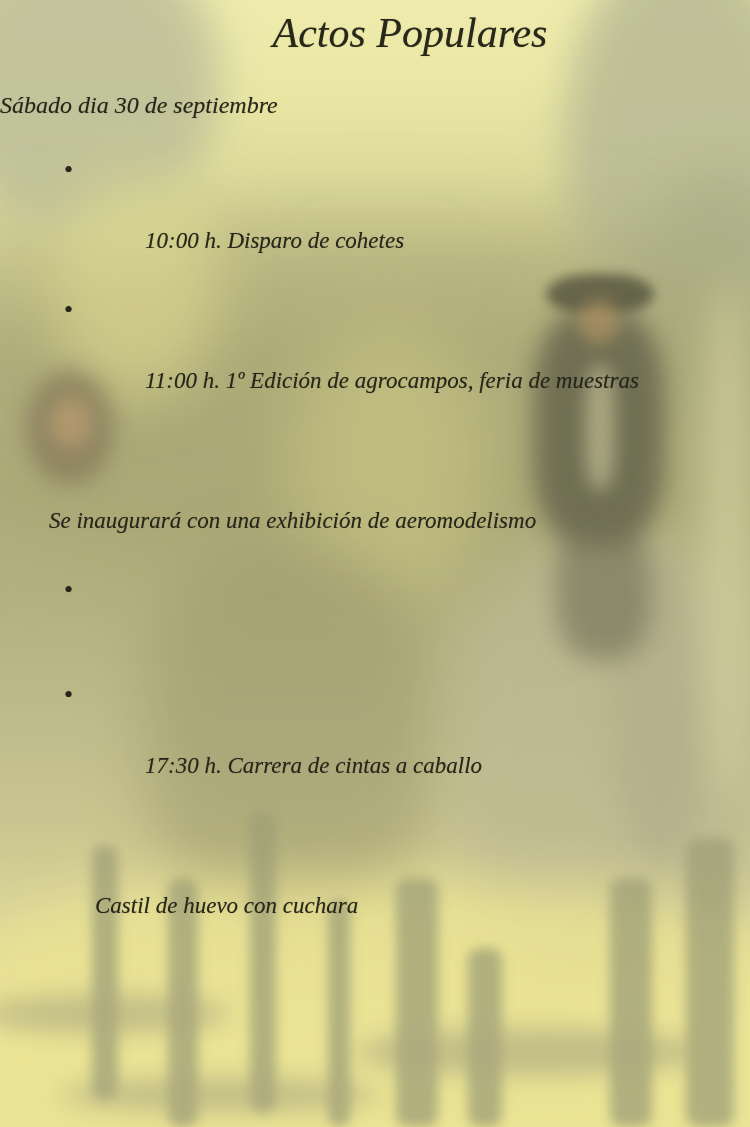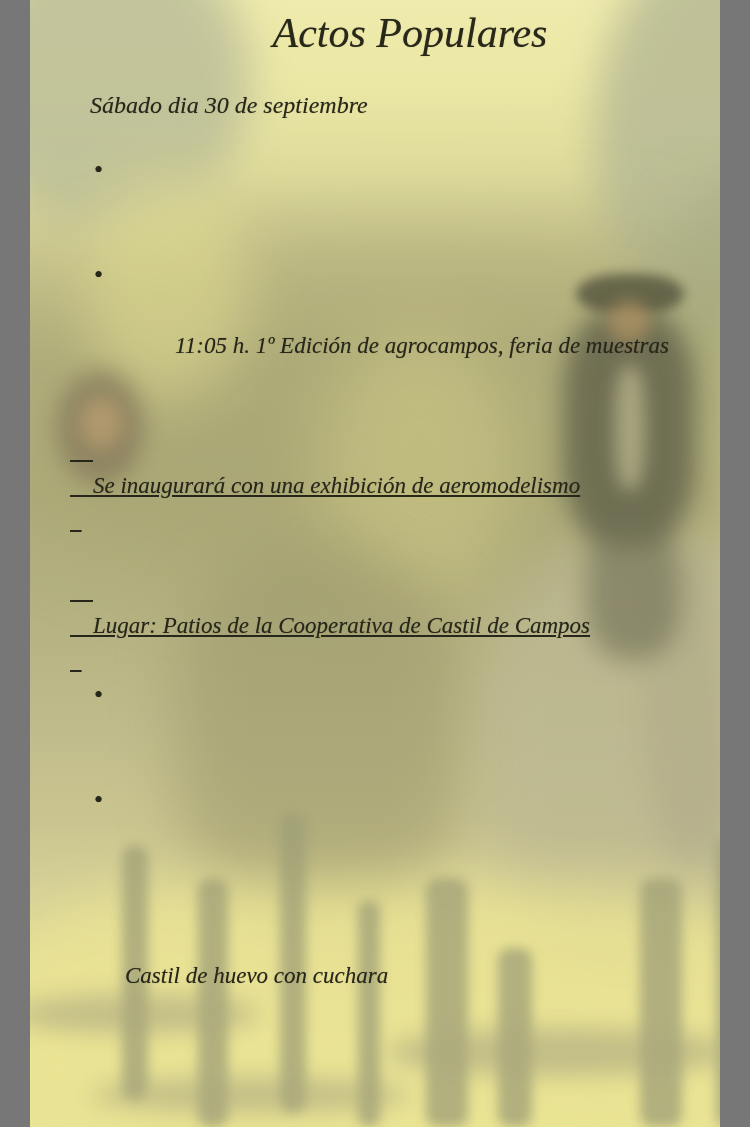--- a/index.html
+++ b/index.html
@@ -1,18 +1,18 @@
 <!DOCTYPE html>
 <html><head>
 <meta charset="utf-8">
 <style>
   html,body{margin:0;padding:0;background:#777;}
   .poster{
     position:relative;
-    width:690px;height:1127px;
+    width:750px;height:1127px;
     margin:0 auto;
     overflow:hidden;
     background:linear-gradient(180deg,
       #f0edb2 0%, #ece9aa 7%, #dedc9e 15%, #c3c08e 23%,
       #a9a77c 32%, #a2a075 44%, #aaa77d 54%, #b6b289 64%,
       #c4bf8f 73%, #d8d39a 83%, #ebe59c 92%, #e8e398 100%);
     font-family:"Liberation Serif","DejaVu Serif",serif;
     font-style:italic;
     color:#26261a;
   }
@@ -56,34 +56,34 @@
     margin:0;padding-left:70px;
     text-align:center;
     font-size:42px;line-height:54px;
     font-weight:normal;font-style:italic;
     color:#28281a;
     text-shadow:0 0 1px rgba(40,40,25,.45);
   }
   .section{margin-top:22px;}
   .section:first-child{margin-top:28px;}
   .heading{
-    margin:0 0 30px 0;padding-left:60px;
+    margin:0 0 30px 0;
     font-size:24px;line-height:35px;
     font-weight:normal;font-style:italic;
     white-space:pre-wrap;
     text-shadow:0 0 1px rgba(40,40,25,.4);
   }
   .line{
     position:relative;
     font-size:23px;line-height:35px;
     white-space:pre-wrap;
     text-shadow:0 0 1px rgba(40,40,25,.4);
   }
   .line.bulleted{padding-left:122px;}
-  .line.indent-0{padding-left:40px;text-decoration:underline;}
+  .line.indent-0{padding-left:26px;}
   .line.indent-1{padding-left:72px;}
   .bullet{
     position:absolute;left:64px;top:-1px;
     font-style:normal;font-size:26px;
     color:#26261a;
   }
   .text{white-space:pre-wrap;}
 </style>
 </head>
 <body>
@@ -124,43 +124,41 @@
   </div>
 
   <div class="content">
     <h1 class="title">Actos Populares</h1>
     <div id="events">
   <section class="section">
     <h2 class="heading">Sábado dia 30 de septiembre</h2>
     <div>
   <div class="line bulleted">
     <span class="bullet">•</span>
+    <span class="text">10:00 h. Disparo de cohetes</span>
   </div>
 
   <div class="line bulleted">
     <span class="bullet">•</span>
-    <span class="text">11:05 h. 1º Edición de agrocampos, feria de muestras</span>
+    <span class="text">11:00 h. 1º Edición de agrocampos, feria de muestras</span>
   </div>
 
   <div class="line indent-0">
     
     <span class="text">Se inaugurará con una exhibición de aeromodelismo</span>
   </div>
 
-  <div class="line indent-0">
-    
-    <span class="text">Lugar: Patios de la Cooperativa de Castil de Campos</span>
-  </div>
 
   <div class="line bulleted">
     <span class="bullet">•</span>
   </div>
 
   <div class="line bulleted">
     <span class="bullet">•</span>
+    <span class="text">17:30 h. Carrera de cintas a caballo</span>
   </div>
 
   <div class="line indent-1">
     
     <span class="text">Castil de huevo con cuchara</span>
   </div>
 
 </div>
   </section>
 

